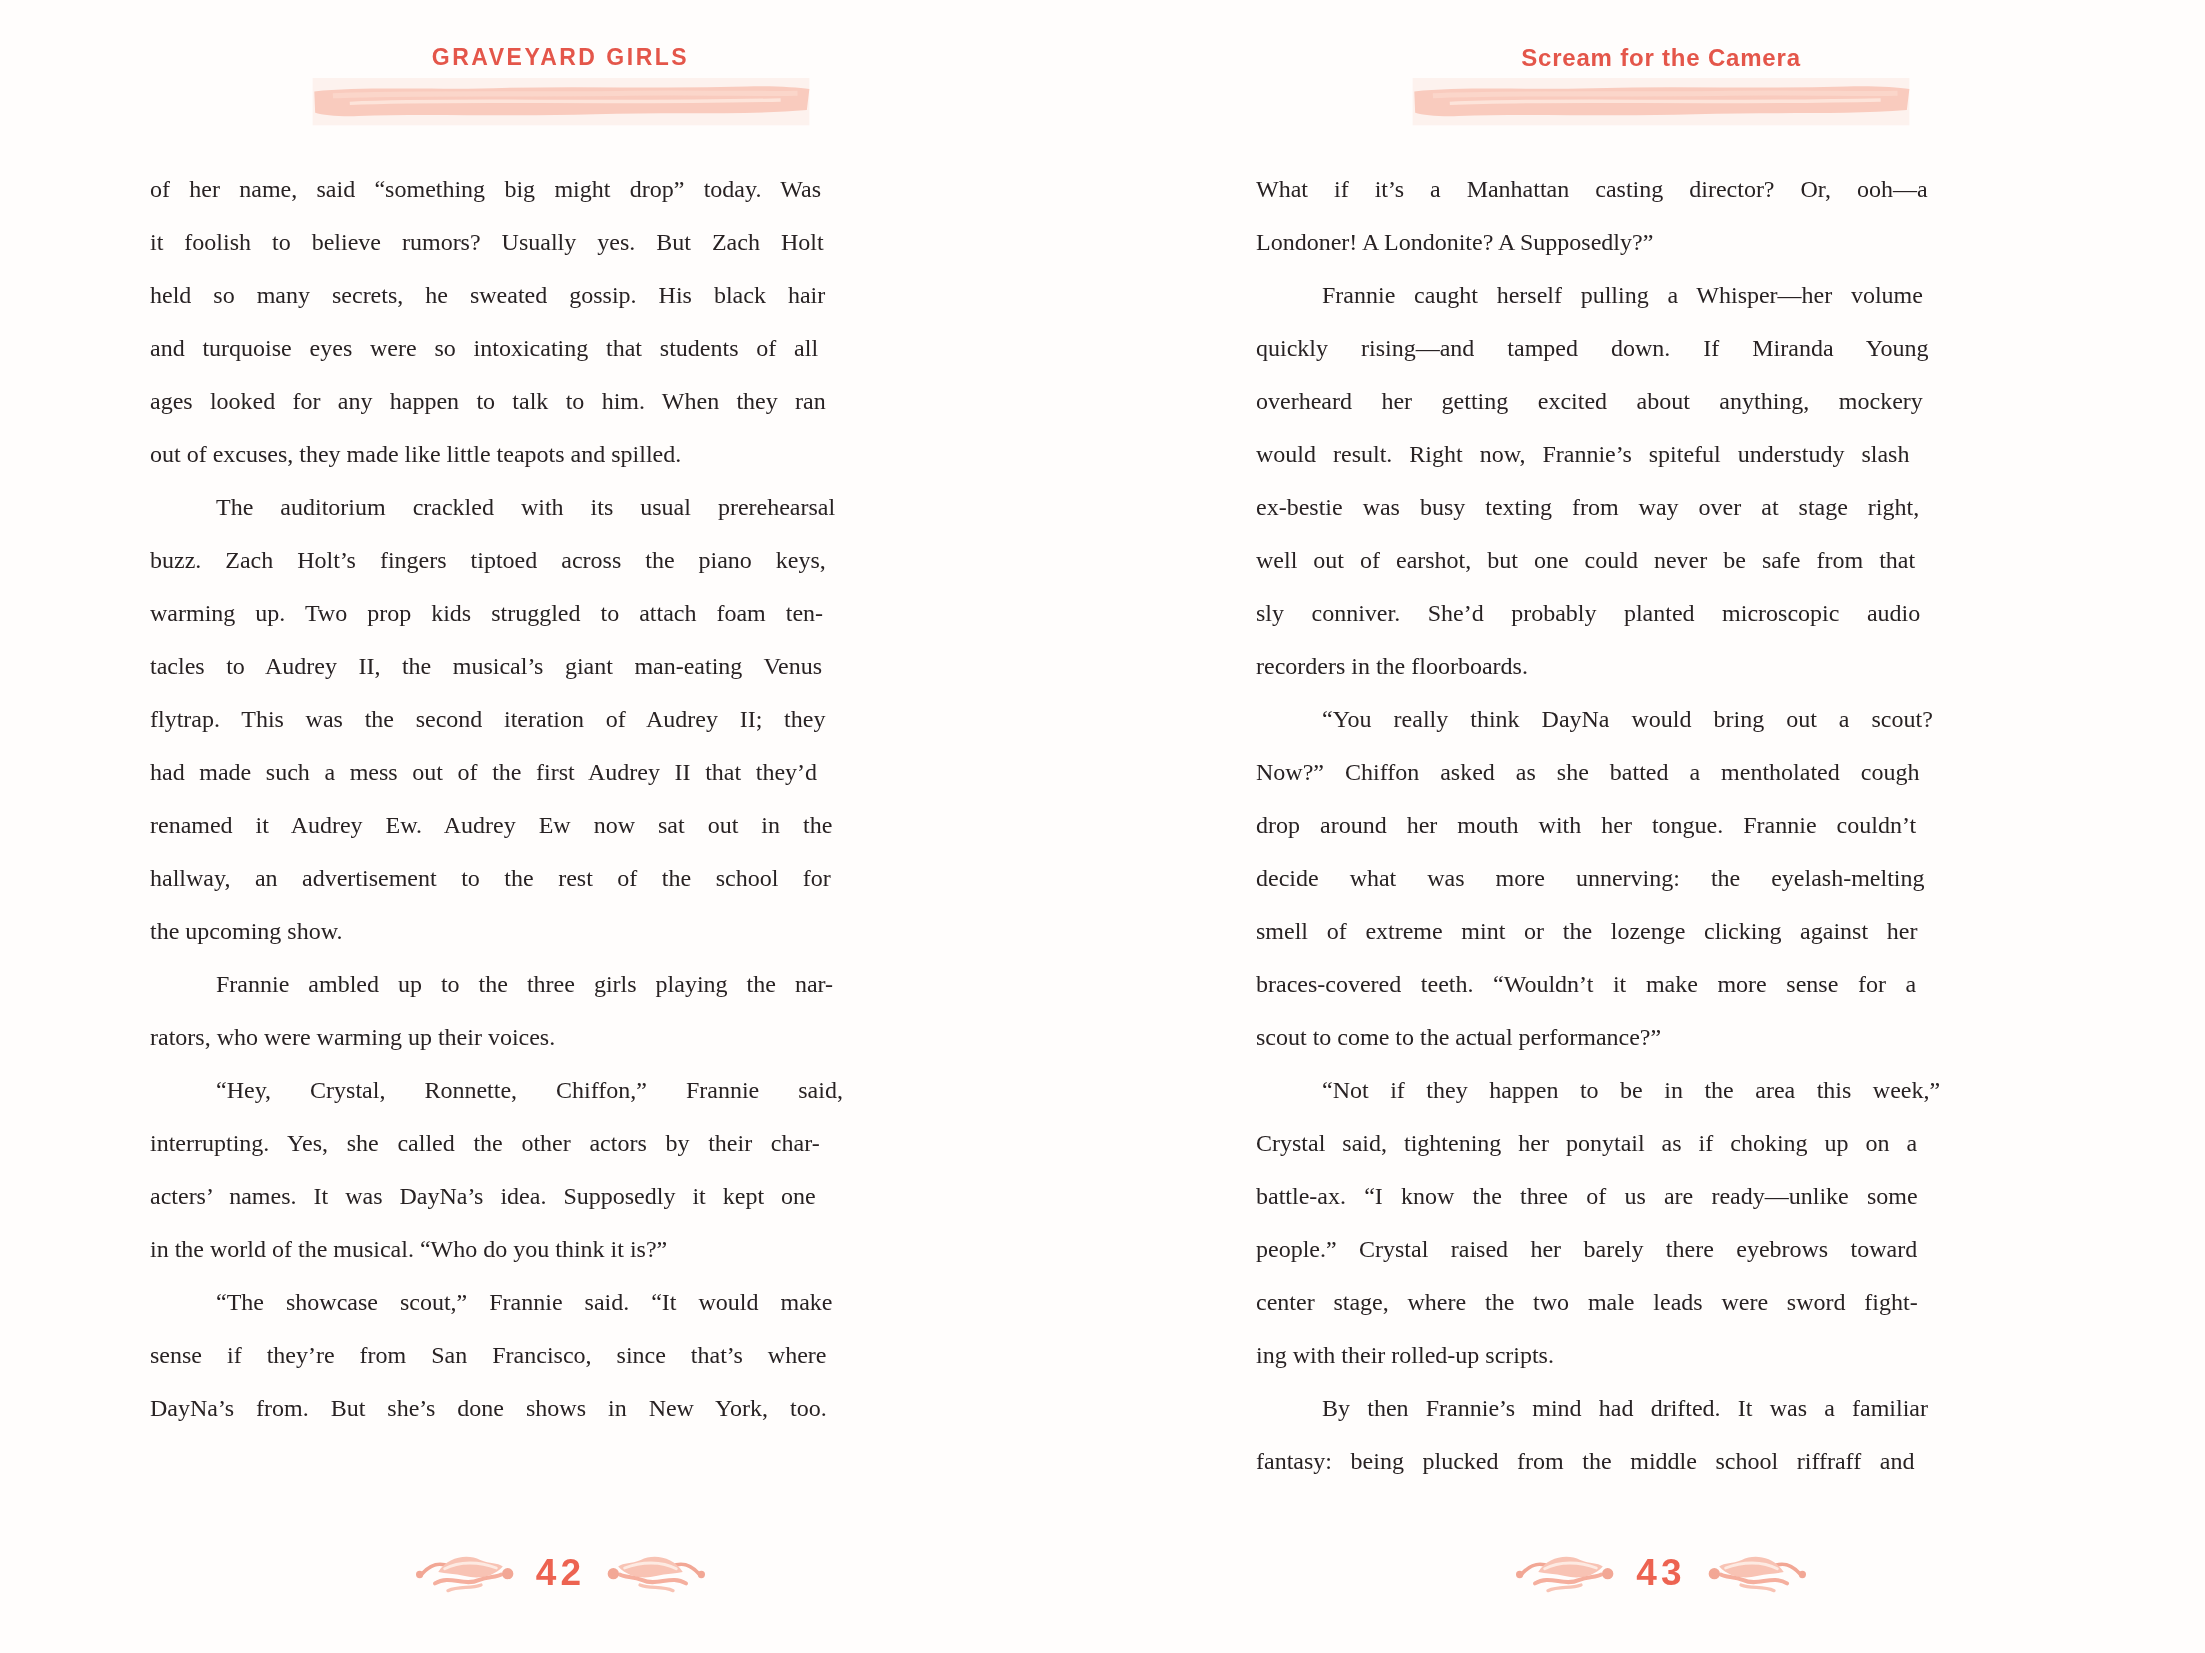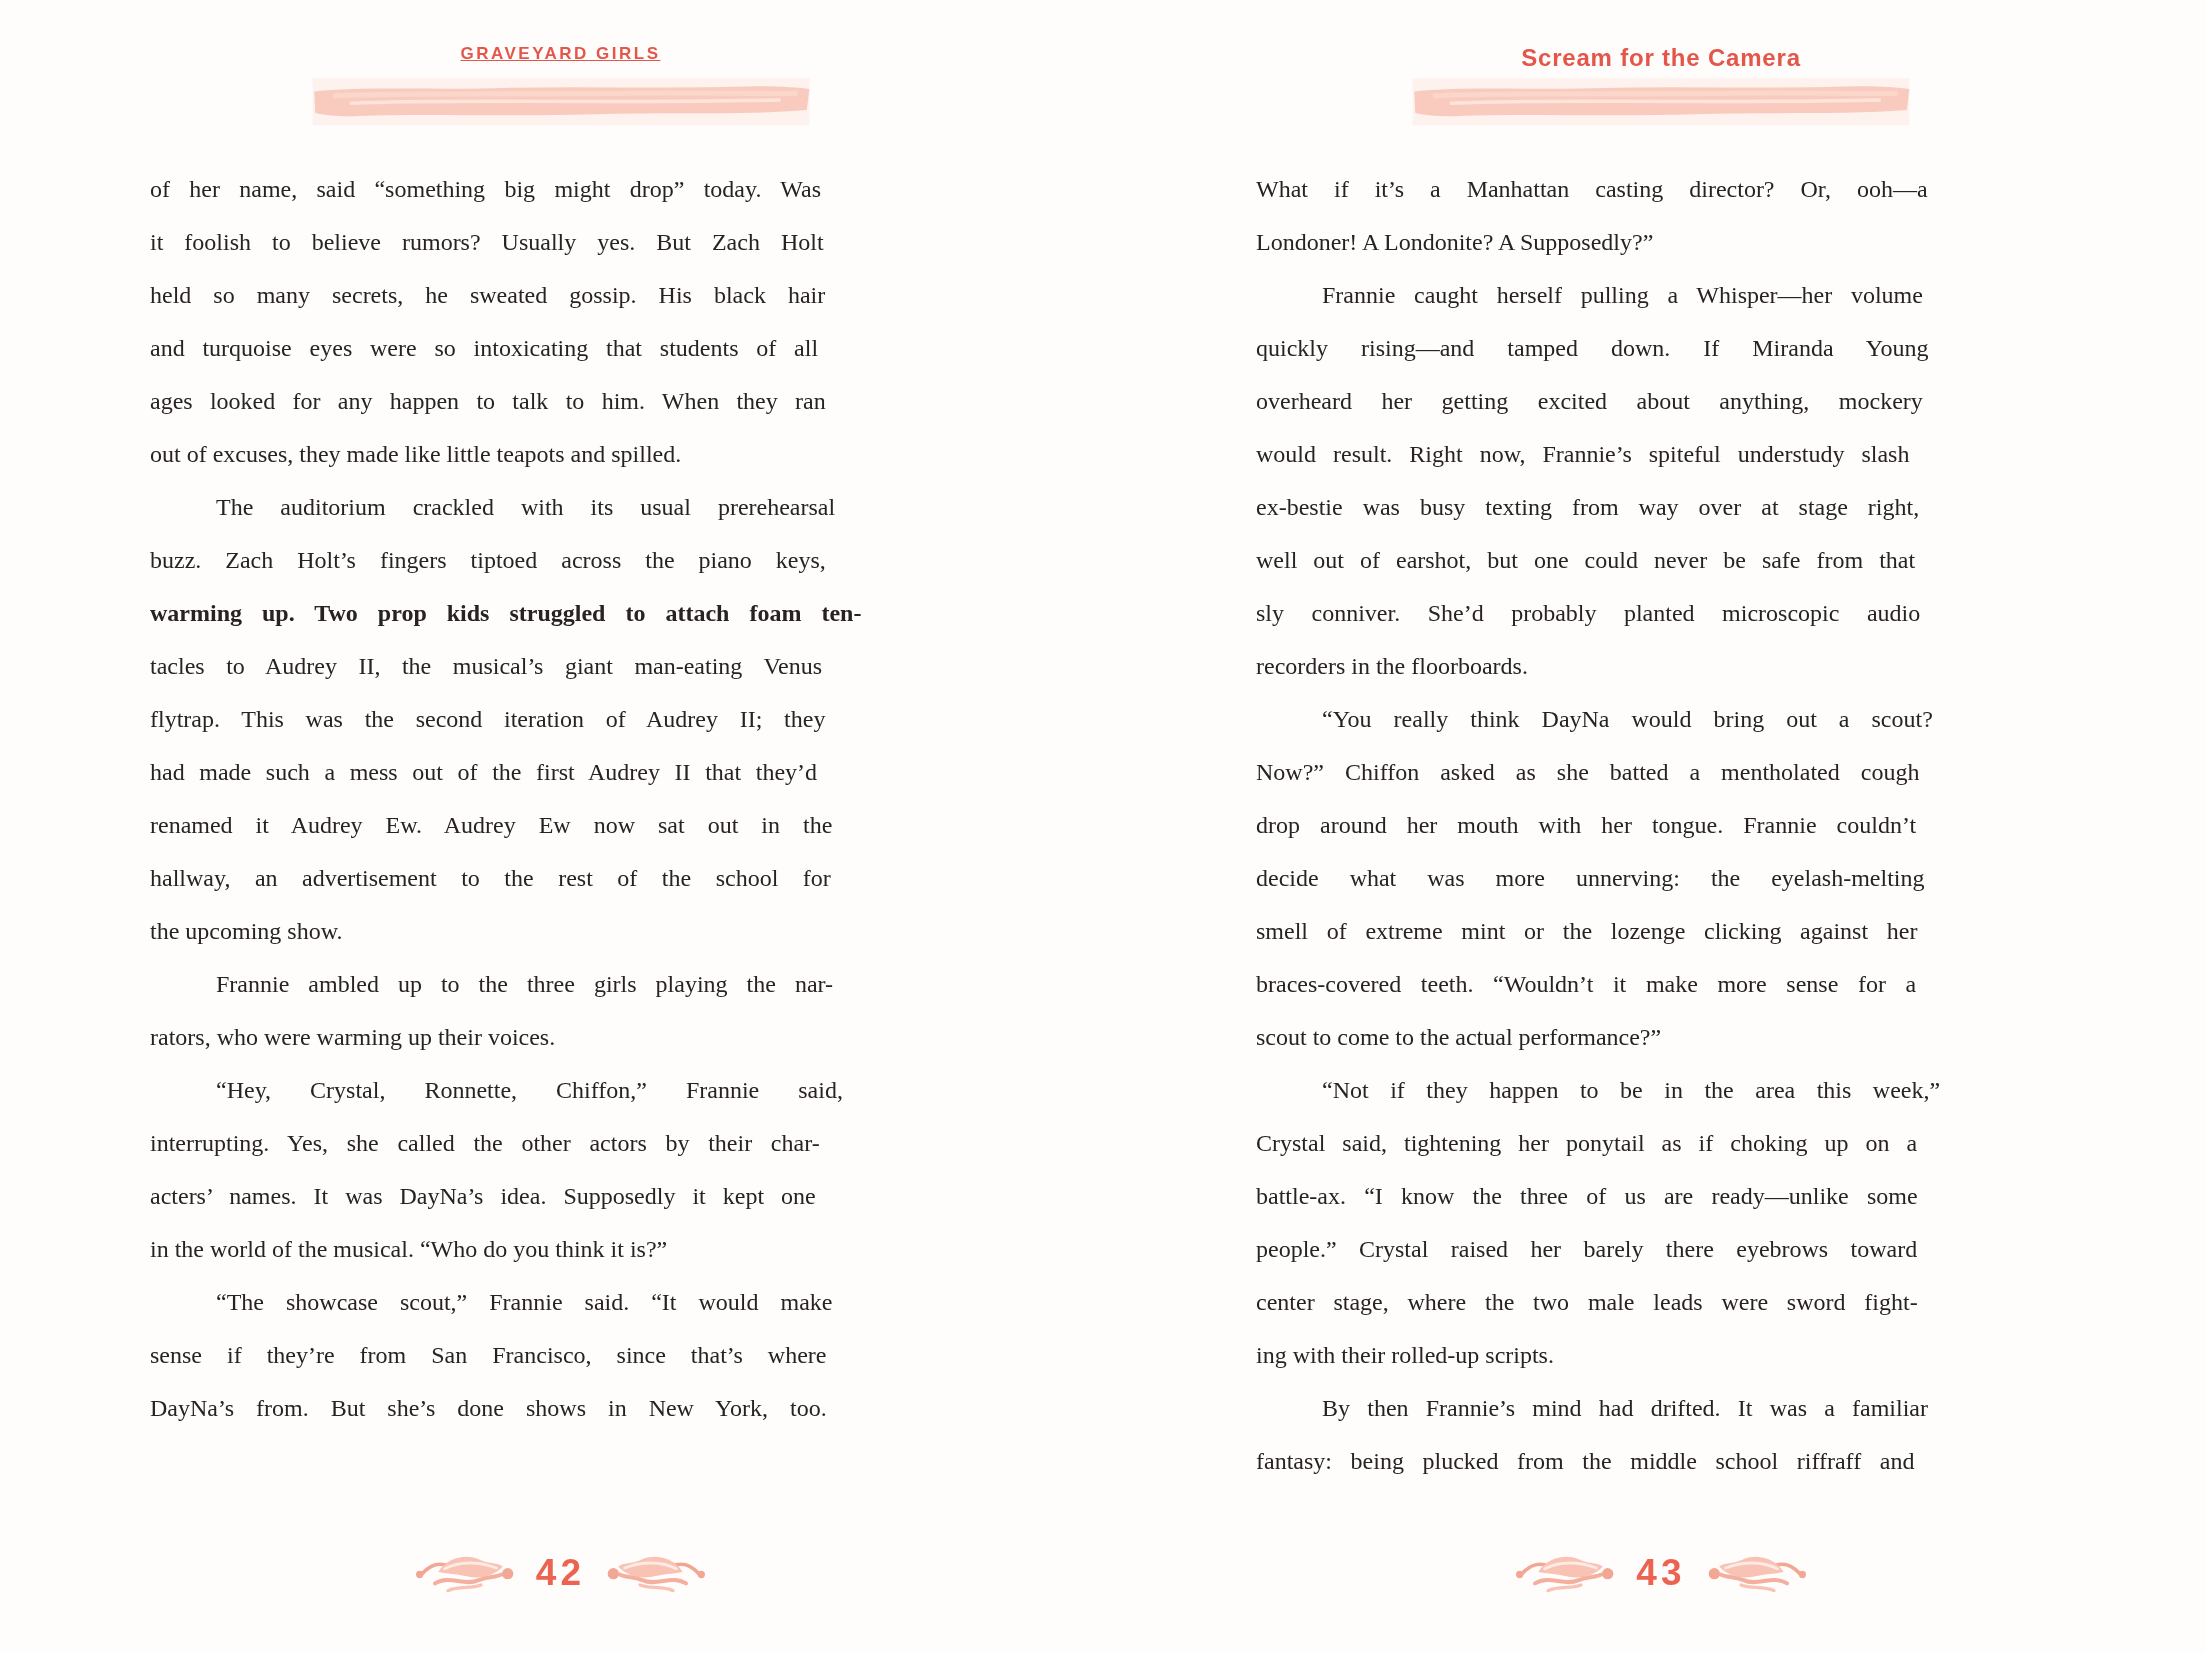--- a/index.html
+++ b/index.html
@@ -15,21 +15,21 @@
   .page.left{left:150px;width:821px;}
   .page.right{left:1256px;width:810px;}
 
   .running-head{
     position:absolute;top:44px;left:0;width:100%;
     text-align:center;
     font-family:"Liberation Sans", sans-serif;
     font-weight:bold;
     color:var(--accent,#e4564a);
   }
-  .page.left .running-head{font-size:17px;letter-spacing:2.5px;text-decoration:underline;}
+  .page.left .running-head{font-size:23px;letter-spacing:2.5px;}
   .page.right .running-head{font-size:24px;letter-spacing:0.8px;}
 
   .brush{
     position:absolute;top:78px;left:50%;
     transform:translateX(-50%);
     display:block;
   }
 
   .page-body{position:absolute;top:163px;left:0;width:100%;}
   .line{
@@ -74,21 +74,21 @@
 
     <div class="page-body">
         <div class="line" style="word-spacing: 13.3px;"><span><span>of her name, said “something big might drop” today. Was</span></span></div>
         <div class="line" style="word-spacing: 15px;"><span><span>it foolish to believe rumors? Usually yes. But Zach Holt</span></span></div>
         <div class="line" style="word-spacing: 16px;"><span><span>held so many secrets, he sweated gossip. His black hair</span></span></div>
         <div class="line" style="word-spacing: 11.8px;"><span><span>and turquoise eyes were so intoxicating that students of all</span></span></div>
         <div class="line" style="word-spacing: 11.3px;"><span><span>ages looked for any happen to talk to him. When they ran</span></span></div>
         <div class="line"><span><span>out of excuses, they made like little teapots and spilled.</span></span></div>
         <div class="line indent" style="word-spacing: 21px;"><span><span>The auditorium crackled with its usual prerehearsal</span></span></div>
         <div class="line" style="word-spacing: 18px;"><span><span>buzz. Zach Holt’s fingers tiptoed across the piano keys,</span></span></div>
-        <div class="line" style="word-spacing: 14px; font-weight: bold;"><span><span>warming up. Two prop kids struggled to attach foam ten-</span></span></div>
+        <div class="line" style="word-spacing: 14px;"><span><span>warming up. Two prop kids struggled to attach foam ten-</span></span></div>
         <div class="line" style="word-spacing: 15.5px;"><span><span>tacles to Audrey II, the musical’s giant man-eating Venus</span></span></div>
         <div class="line" style="word-spacing: 15.7px;"><span><span>flytrap. This was the second iteration of Audrey II; they</span></span></div>
         <div class="line" style="word-spacing: 8.6px;"><span><span>had made such a mess out of the first Audrey II that they’d</span></span></div>
         <div class="line" style="word-spacing: 17px;"><span><span>renamed it Audrey Ew. Audrey Ew now sat out in the</span></span></div>
         <div class="line" style="word-spacing: 18.5px;"><span><span>hallway, an advertisement to the rest of the school for</span></span></div>
         <div class="line"><span><span>the upcoming show.</span></span></div>
         <div class="line indent" style="word-spacing: 13px;"><span><span>Frannie ambled up to the three girls playing the nar-</span></span></div>
         <div class="line"><span><span>rators, who were warming up their voices.</span></span></div>
         <div class="line indent" style="word-spacing: 33px;"><span><span>“Hey, Crystal, Ronnette, Chiffon,” Frannie said,</span></span></div>
         <div class="line" style="word-spacing: 12.7px;"><span><span>interrupting. Yes, she called the other actors by their char-</span></span></div>

